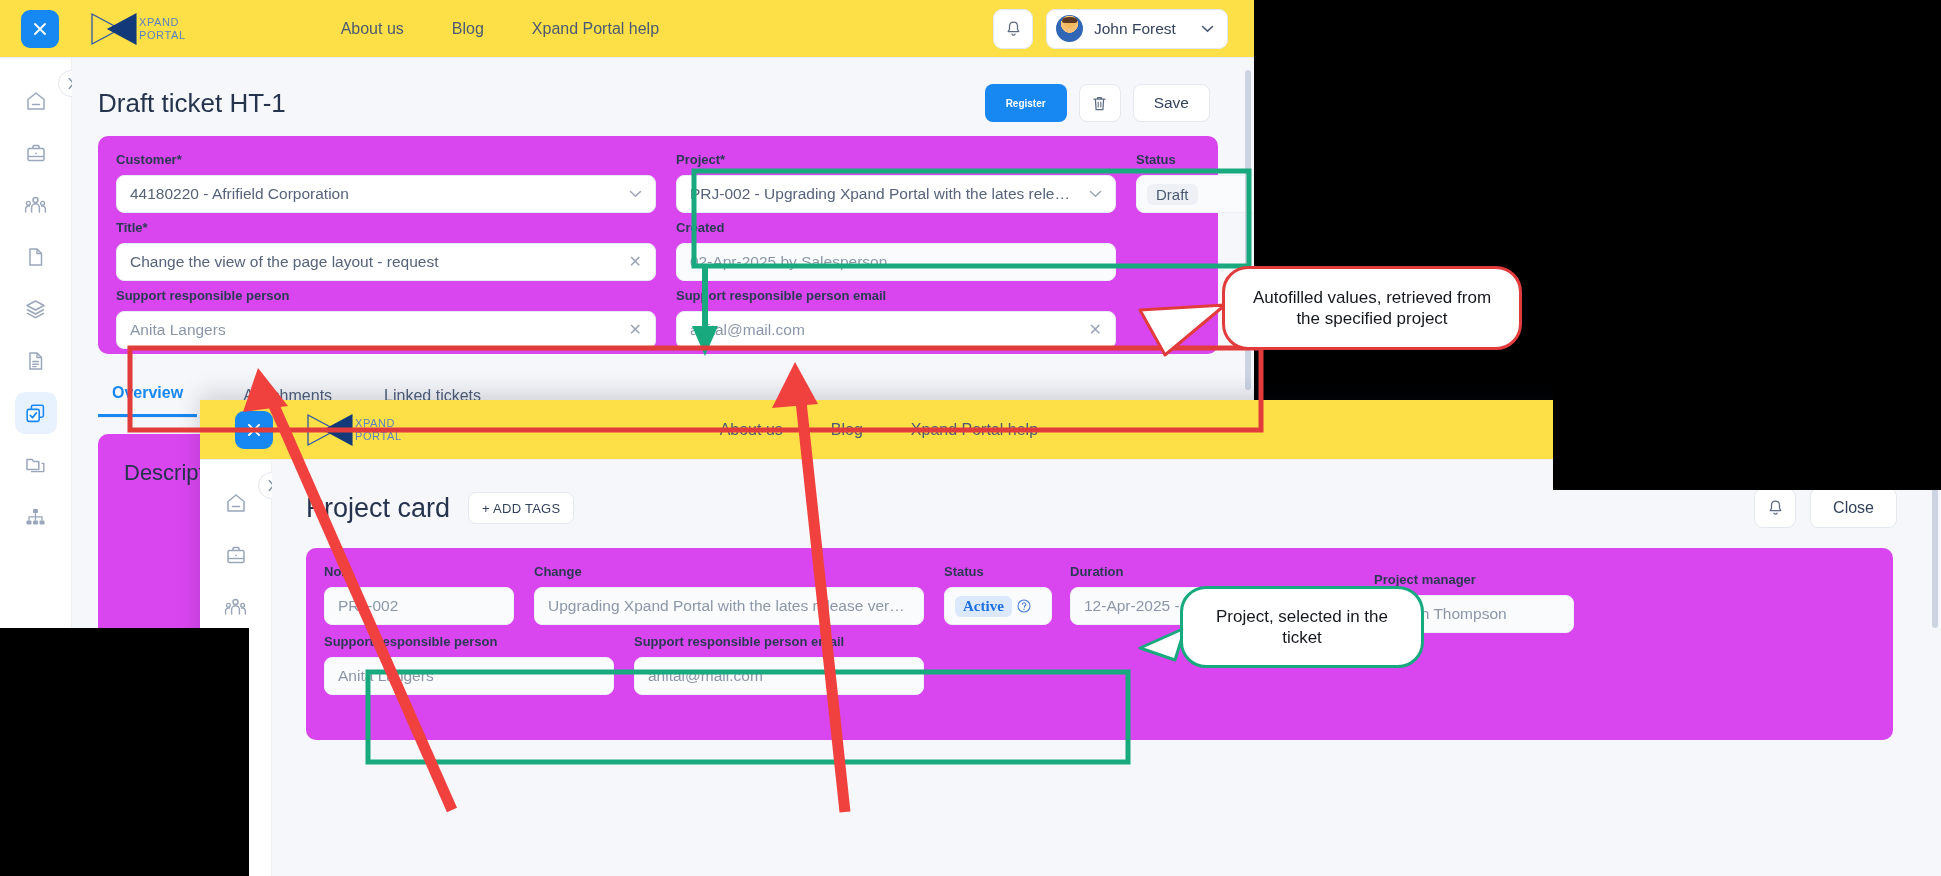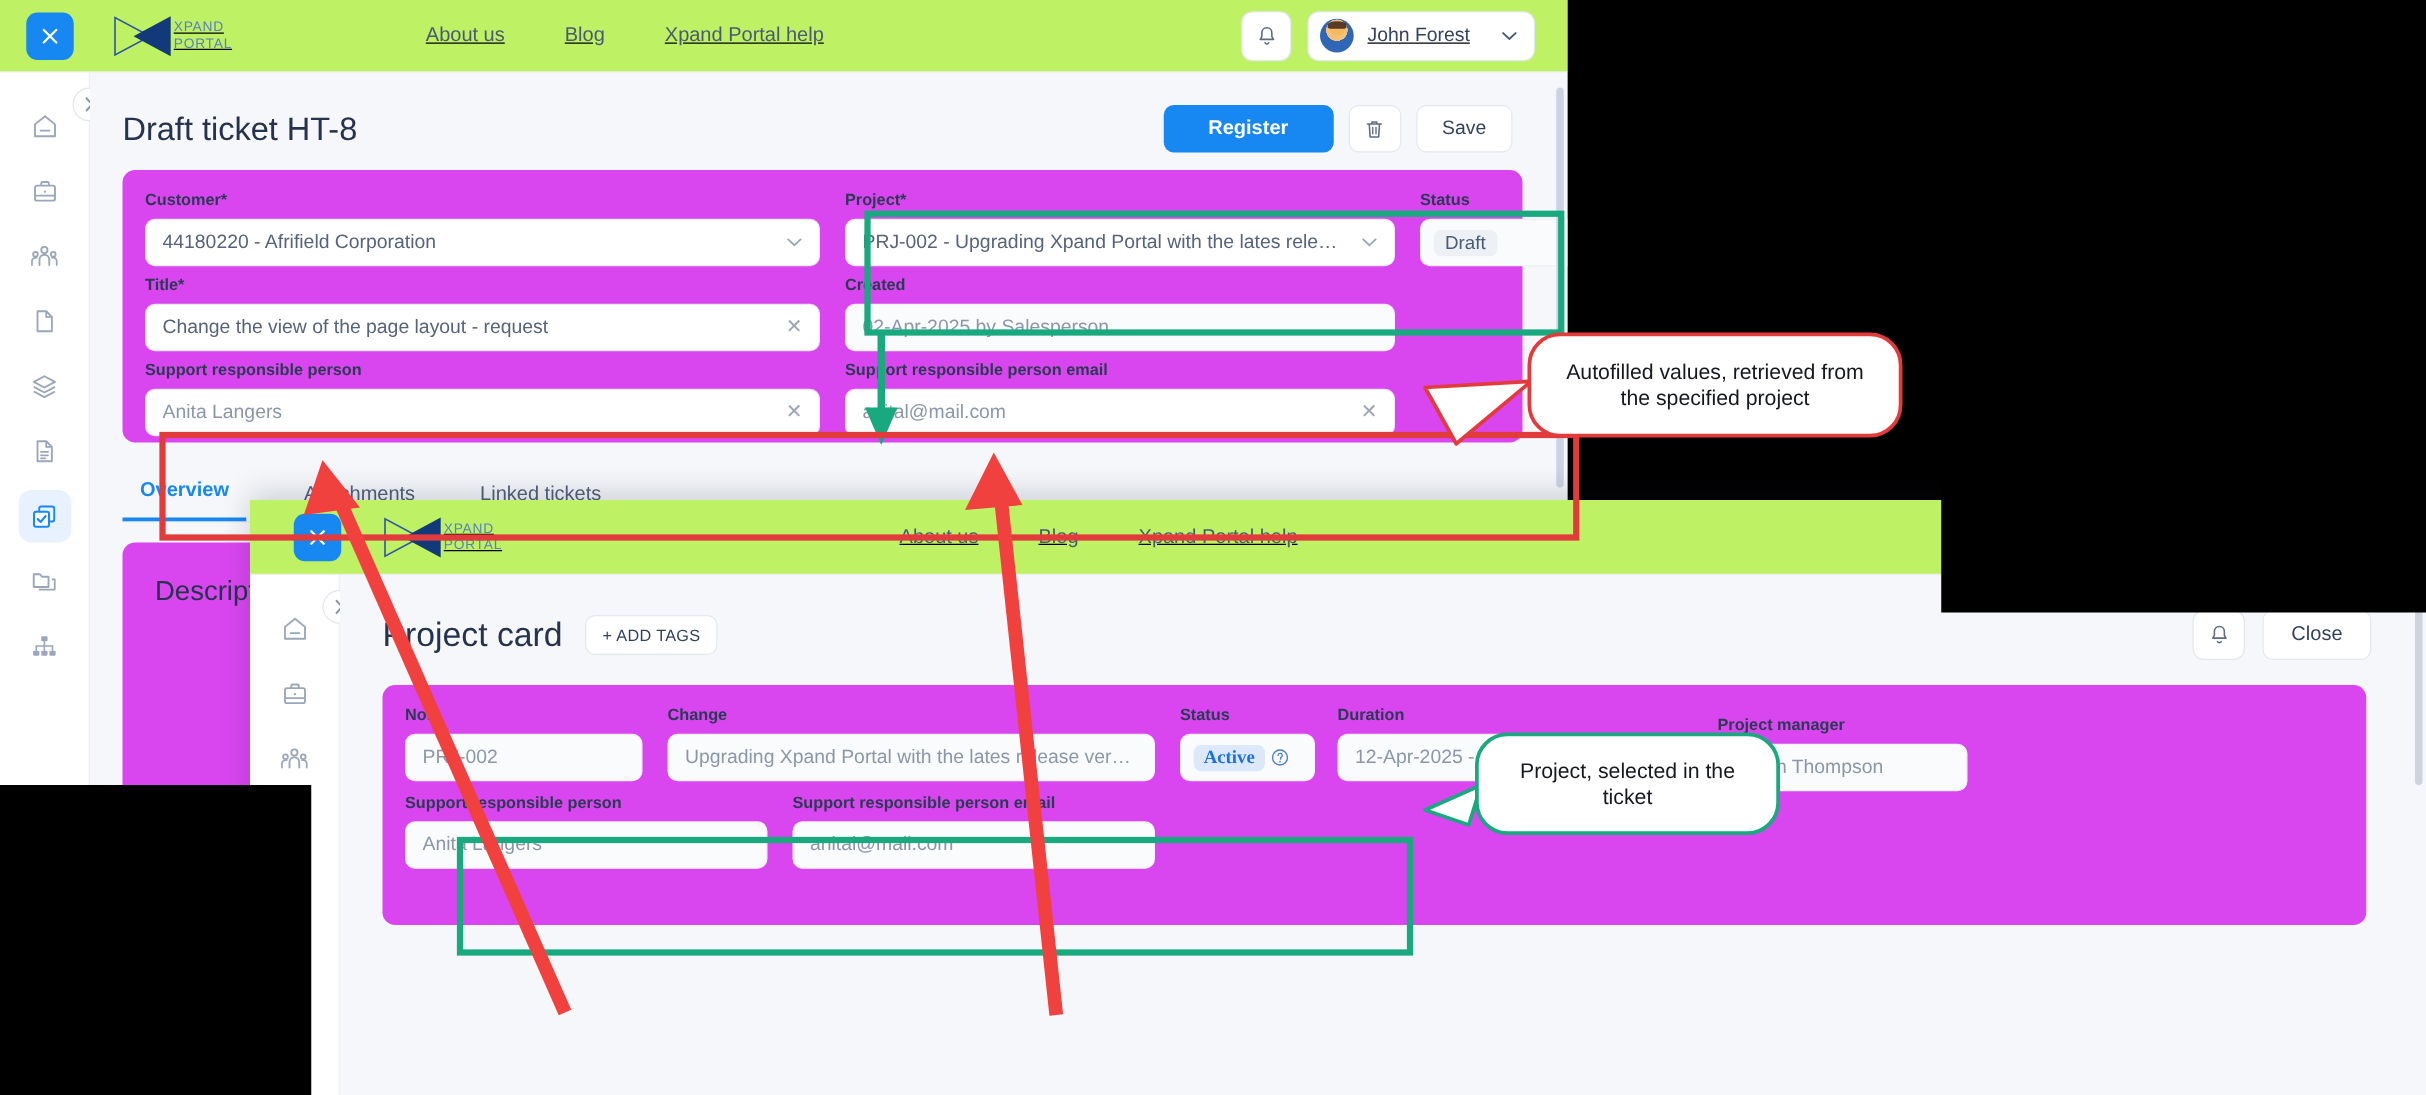--- a/index.html
+++ b/index.html
@@ -17,23 +17,23 @@
     width: 1941px; height: 876px;
     background: #000000;
     overflow: hidden;
   }
 
   
   .win { position: absolute; background: #ffffff; overflow: hidden; }
 
   .topbar {
     position: absolute; top: 0; left: 0; right: 0;
-    background: #bef264;
+    background: #fde047;
     border-bottom: 1px solid #eceef2;
-    display: flex; align-items: center; text-decoration: underline;
+    display: flex; align-items: center;
   }
   .xbtn {
     background: #1787f2; border-radius: 9px;
     display: flex; align-items: center; justify-content: center;
     color: #ffffff; font-weight: 400; flex: none;
   }
   .logo { display: flex; align-items: center; flex: none; }
   .logo .mark { flex: none; }
   .logo .wordmark {
     display: flex; flex-direction: column;
@@ -253,23 +253,23 @@
     </div>
     <div class="collapse-chip" style="left:58px; top:70px; width:27px; height:27px;">
       <svg width="9" height="13" viewBox="0 0 9 13">
         <path d="M2.2 1.6 L6.6 6.5 L2.2 11.4" fill="none" stroke="#8795ab" stroke-width="1.5" stroke-linecap="round"></path>
       </svg>
     </div>
 
     <div class="page" style="left:72px; top:58px; width:1182px; height:818px;">
 
       <div class="page-head" style="padding:26px 44px 0 26px;">
-        <div class="page-title" style="font-size:26px;">Draft ticket HT-8</div>
+        <div class="page-title" style="font-size:26px;">Draft ticket HT-1</div>
         <div class="head-actions" style="gap:12px;">
-          <button class="btn-primary" style="height:38px; padding:0 36px; font-size:16px; font-weight:700;">Register</button>
+          <button class="btn-primary" style="height:38px; padding:0 21px; font-size:10px; font-weight:700;">Register</button>
           <button class="btn-ghost" style="width:42px;height:38px;">
             <svg width="15" height="17" viewBox="0 0 15 17">
               <path d="M2 4.2h11M5.6 4.2V2.6h3.8v1.6M3.4 4.2l.7 10.4h6.8l.7-10.4" fill="none" stroke="#5d6b82" stroke-width="1.25" stroke-linejoin="round" stroke-linecap="round"></path>
               <path d="M6.2 7v5M8.8 7v5" stroke="#5d6b82" stroke-width="1.1" stroke-linecap="round"></path>
             </svg>
           </button>
           <button class="btn-ghost" style="height:38px; padding:0 20px; font-size:15.5px;">Save</button>
         </div>
       </div>
 

